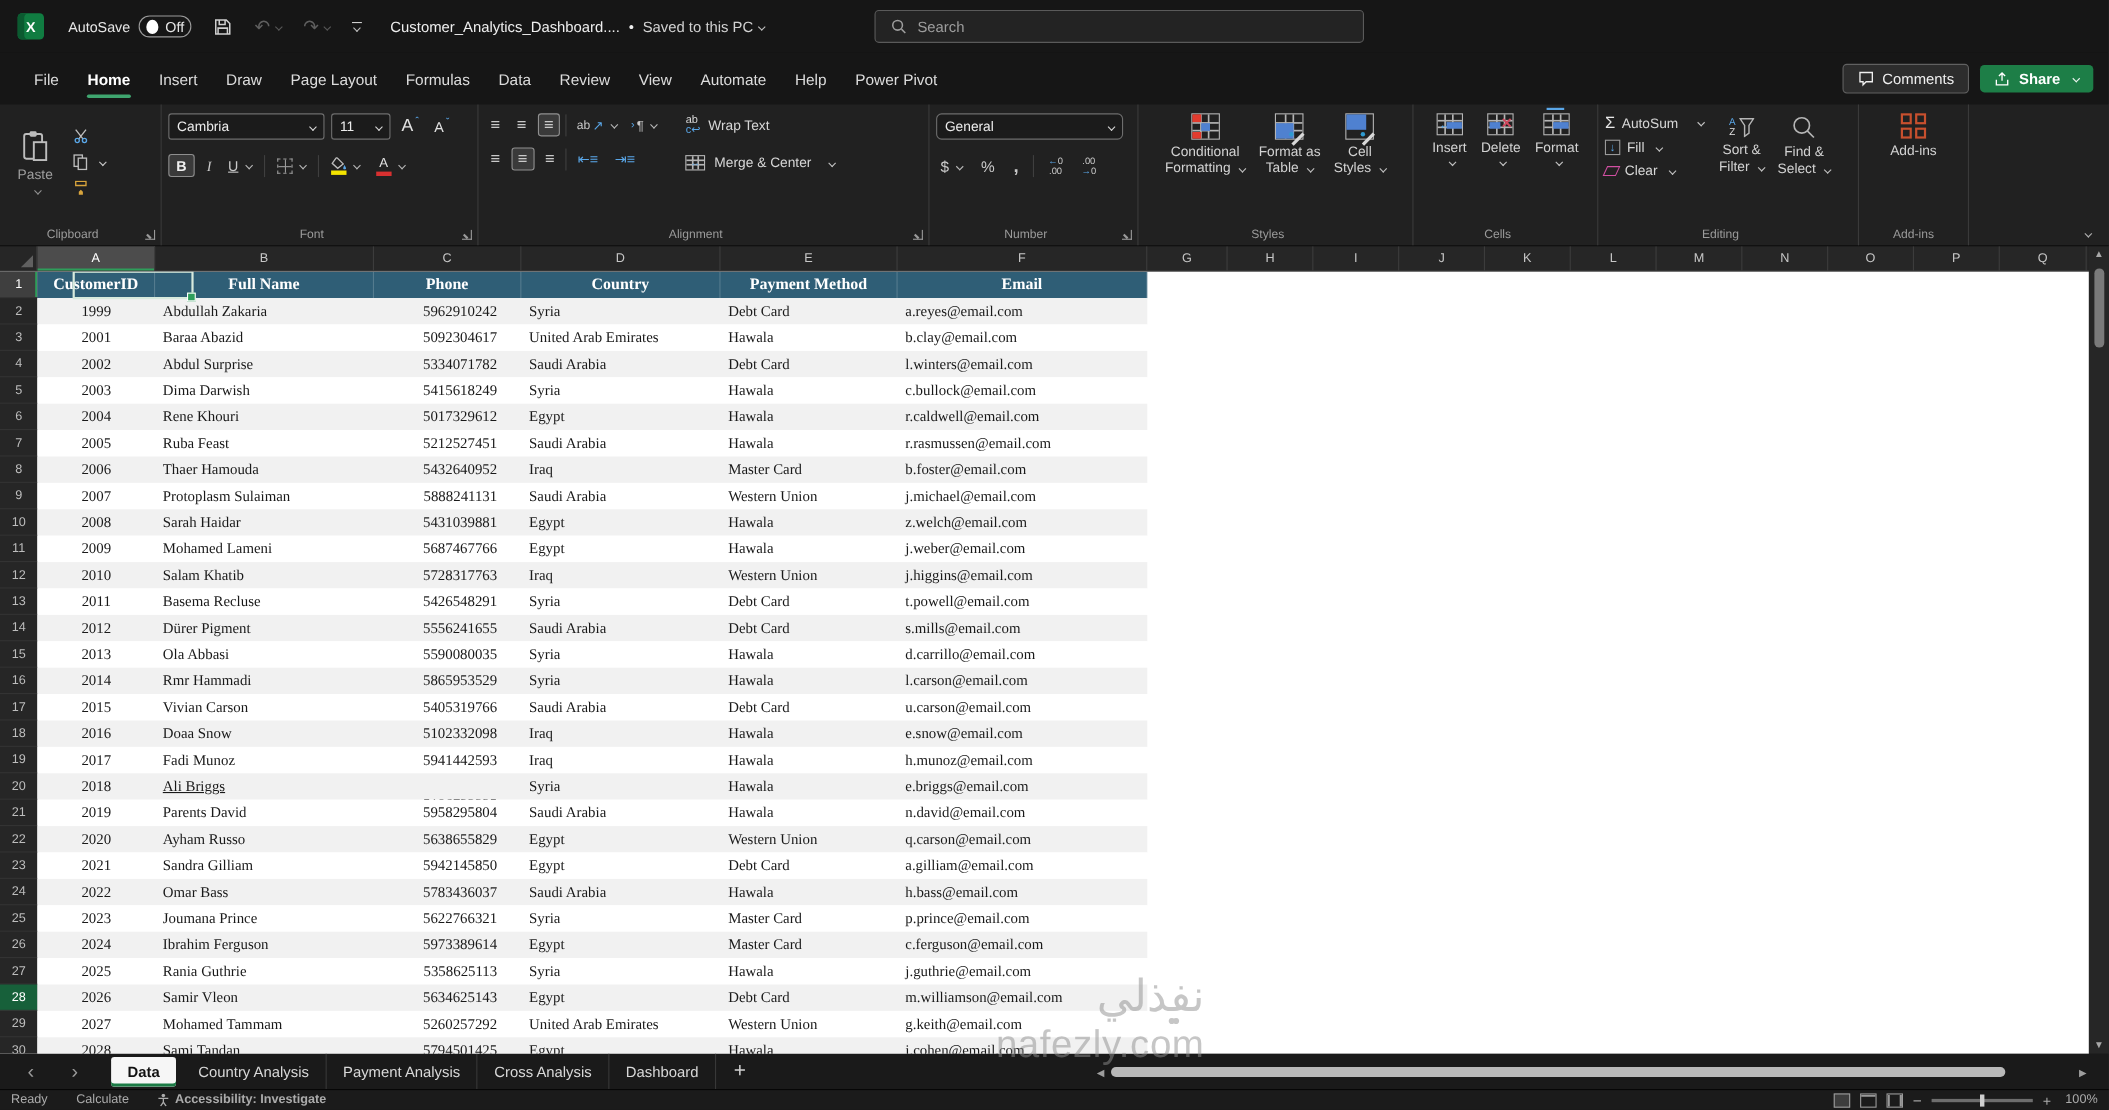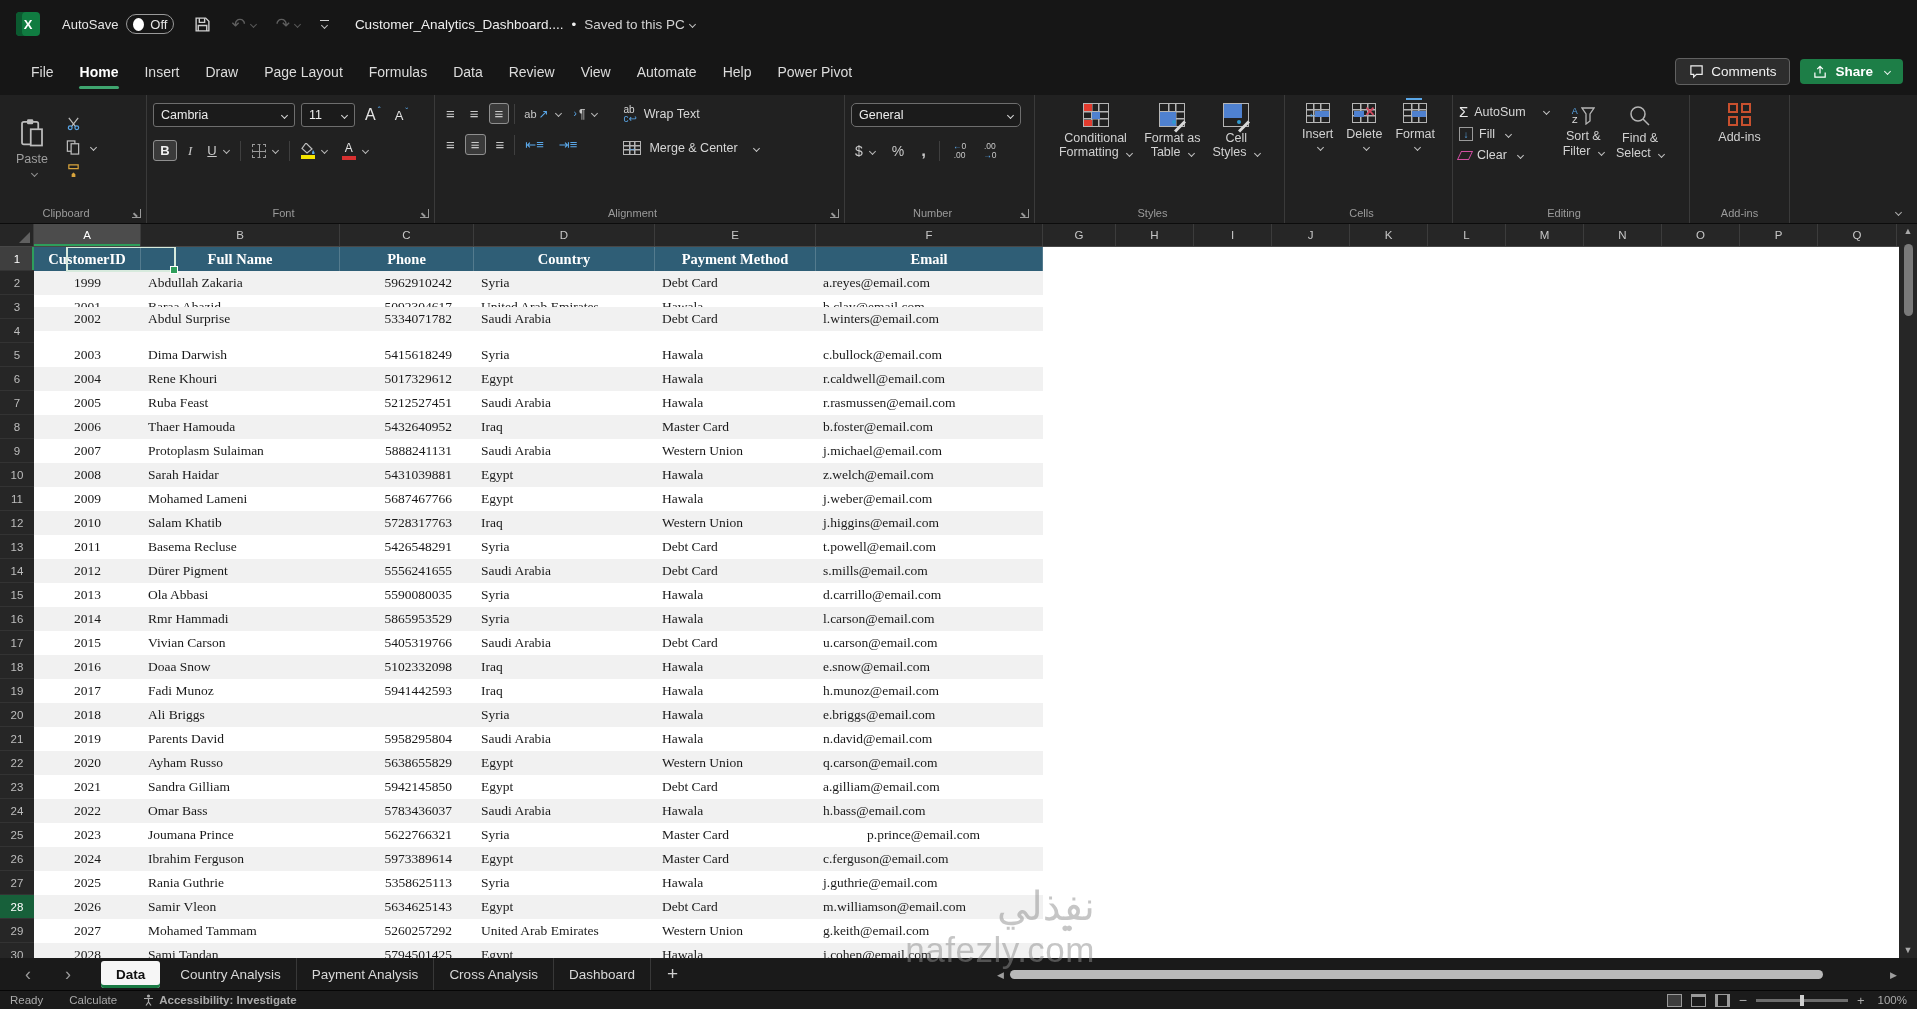--- a/index.html
+++ b/index.html
@@ -151,20 +151,27 @@
     </span>
   </div>
   <div class="fname">
     <span>Customer_Analytics_Dashboard....</span>
     <span>•</span>
     <span class="saved">
       <span>Saved to this PC</span>
         <i class="chev"></i>
     </span>
   </div>
+  <div class="search">
+    <svg width="14" height="14" viewBox="0 0 14 14">
+      <circle cx="6" cy="6" r="4.4" fill="none" stroke="#9d9d9d" stroke-width="1.4"></circle>
+      <path d="M9.5 9.5L13 13" stroke="#9d9d9d" stroke-width="1.4"></path>
+    </svg>
+    <span>Search</span>
+  </div>
 </div>
 
 <div class="tabrow">
   <div style="display:flex">
       <div class="rtab">File</div>
       <div class="rtab active">Home</div>
       <div class="rtab">Insert</div>
       <div class="rtab">Draw</div>
       <div class="rtab">Page Layout</div>
       <div class="rtab">Formulas</div>
@@ -549,21 +556,21 @@
         <div class="cell c-left" style="width: 227px;">a.reyes@email.com</div>
       </div>
       <div class="grow" style="top: 48px;">
         <div class="cell c-center" style="width: 107px;">2001</div>
         <div class="cell c-left" style="width: 199px;">Baraa Abazid</div>
         <div class="cell c-right" style="width: 134px;">5092304617</div>
         <div class="cell c-left" style="width: 181px;">United Arab Emirates</div>
         <div class="cell c-left" style="width: 161px;">Hawala</div>
         <div class="cell c-left" style="width: 227px;">b.clay@email.com</div>
       </div>
-      <div class="grow band" style="top: 60px;">
+      <div class="grow band" style="top: 72px;">
         <div class="cell c-center" style="width: 107px;">2002</div>
         <div class="cell c-left" style="width: 199px;">Abdul Surprise</div>
         <div class="cell c-right" style="width: 134px;">5334071782</div>
         <div class="cell c-left" style="width: 181px;">Saudi Arabia</div>
         <div class="cell c-left" style="width: 161px;">Debt Card</div>
         <div class="cell c-left" style="width: 227px;">l.winters@email.com</div>
       </div>
       <div class="grow" style="top: 96px;">
         <div class="cell c-center" style="width: 107px;">2003</div>
         <div class="cell c-left" style="width: 199px;">Dima Darwish</div>
@@ -679,21 +686,21 @@
       <div class="grow" style="top: 432px;">
         <div class="cell c-center" style="width: 107px;">2017</div>
         <div class="cell c-left" style="width: 199px;">Fadi Munoz</div>
         <div class="cell c-right" style="width: 134px;">5941442593</div>
         <div class="cell c-left" style="width: 181px;">Iraq</div>
         <div class="cell c-left" style="width: 161px;">Hawala</div>
         <div class="cell c-left" style="width: 227px;">h.munoz@email.com</div>
       </div>
       <div class="grow band" style="top: 456px;">
         <div class="cell c-center" style="width: 107px;">2018</div>
-        <div class="cell c-left" style="width: 199px;">Ali Briggs</div>
+        <div class="cell c-left" style="width: 199px; text-decoration: underline;">Ali Briggs</div>
         <div class="cell c-right" style="width: 134px; margin-top: 16px;">5186732235</div>
         <div class="cell c-left" style="width: 181px;">Syria</div>
         <div class="cell c-left" style="width: 161px;">Hawala</div>
         <div class="cell c-left" style="width: 227px;">e.briggs@email.com</div>
       </div>
       <div class="grow" style="top: 480px;">
         <div class="cell c-center" style="width: 107px;">2019</div>
         <div class="cell c-left" style="width: 199px;">Parents David</div>
         <div class="cell c-right" style="width: 134px;">5958295804</div>
         <div class="cell c-left" style="width: 181px;">Saudi Arabia</div>
@@ -723,21 +730,21 @@
         <div class="cell c-left" style="width: 181px;">Saudi Arabia</div>
         <div class="cell c-left" style="width: 161px;">Hawala</div>
         <div class="cell c-left" style="width: 227px;">h.bass@email.com</div>
       </div>
       <div class="grow" style="top: 576px;">
         <div class="cell c-center" style="width: 107px;">2023</div>
         <div class="cell c-left" style="width: 199px;">Joumana Prince</div>
         <div class="cell c-right" style="width: 134px;">5622766321</div>
         <div class="cell c-left" style="width: 181px;">Syria</div>
         <div class="cell c-left" style="width: 161px;">Master Card</div>
-        <div class="cell c-left" style="width: 227px; margin-left: 44px;">p.prince@email.com</div>
+        <div class="cell c-left" style="width: 227px;">p.prince@email.com</div>
       </div>
       <div class="grow band" style="top: 600px;">
         <div class="cell c-center" style="width: 107px;">2024</div>
         <div class="cell c-left" style="width: 199px;">Ibrahim Ferguson</div>
         <div class="cell c-right" style="width: 134px;">5973389614</div>
         <div class="cell c-left" style="width: 181px;">Egypt</div>
         <div class="cell c-left" style="width: 161px;">Master Card</div>
         <div class="cell c-left" style="width: 227px;">c.ferguson@email.com</div>
       </div>
       <div class="grow" style="top: 624px;">

